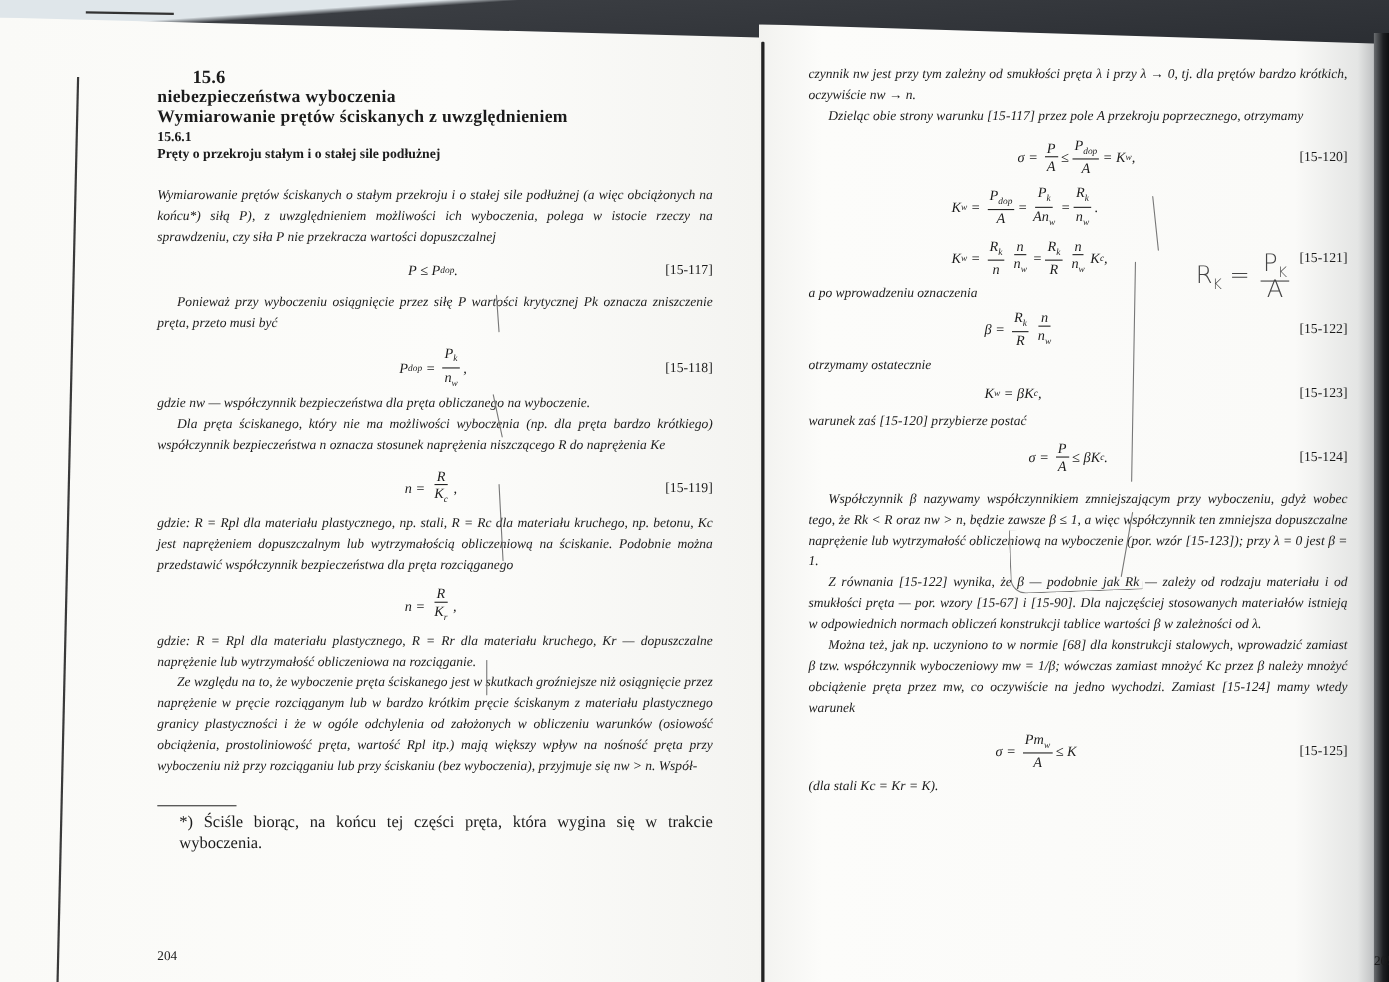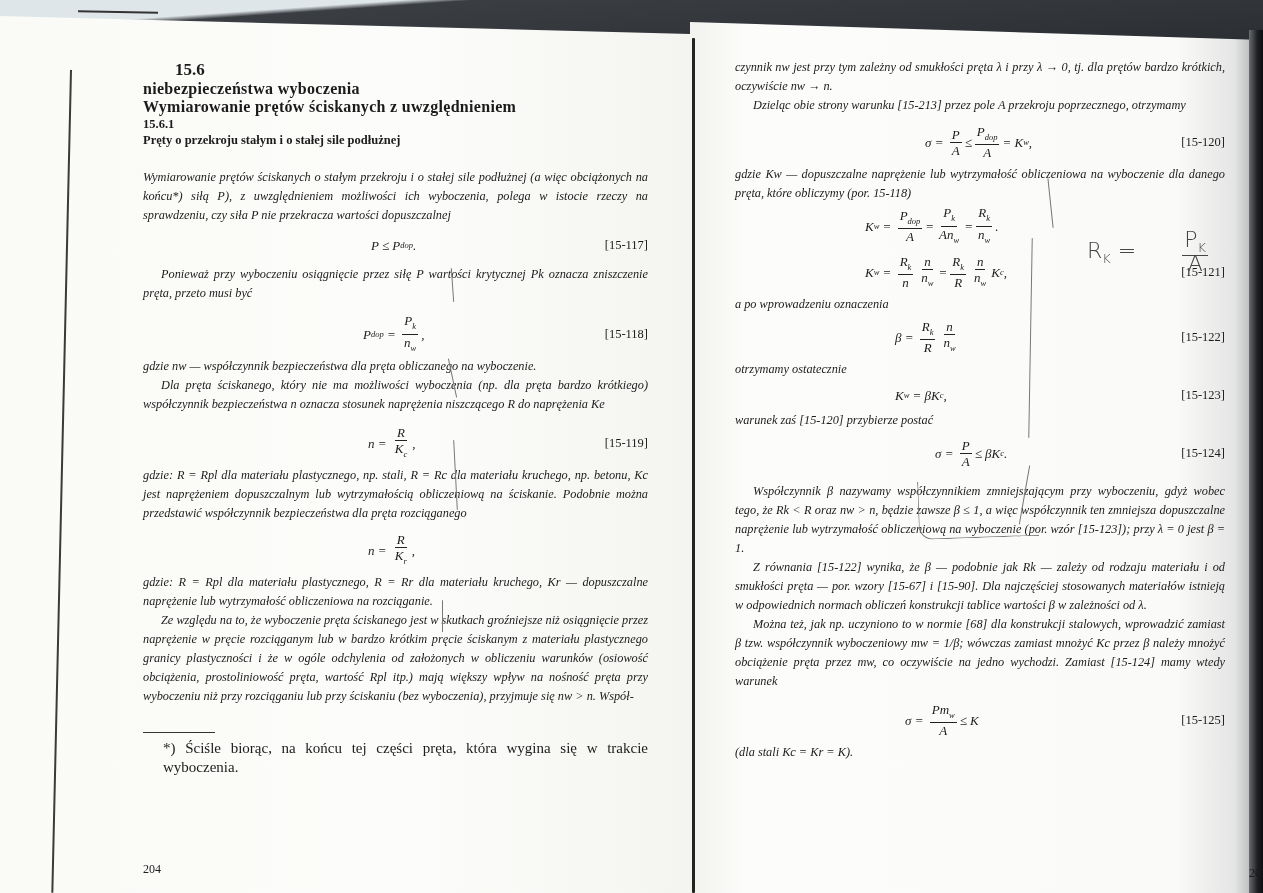--- a/index.html
+++ b/index.html
@@ -58,21 +58,21 @@
   .frac .n { border-bottom: 1px solid #222; padding: 0 2px; line-height: 15px; }
   .frac .d { line-height: 15px; padding: 0 2px; }
   sub { font-size: 8.5px; }
 
   .footnote-rule { width: 72px; height: 1px; background: #333; margin-top: 26px; }
   .footnote { font-size: 15px; margin-top: 6px; padding-left: 20px; }
   .page-num { font-size: 12px; text-align: center; }
   .page-num-left { position: absolute; left: 143px; top: 862px; }
   .page-num-right { position: absolute; left: 1249px; top: 866px; }
 
-  .pencil { position: absolute; font-family: "DejaVu Sans", sans-serif; color: #444; font-size: 22px; font-weight: 300; gap: 36px; }
+  .pencil { position: absolute; font-family: "DejaVu Sans", sans-serif; color: #444; font-size: 22px; font-weight: 300; }
   .pencil-note { left: 1087px; top: 232px; display: flex; align-items: center; }
   .pencil-note .frac .n { border-bottom: 1.5px solid #444; }
   .pencil-line { position: absolute; width: 1.4px; background: #777; border-radius: 1px; }
   .bracket-box {
     position: absolute; left: 918px; top: 480px; width: 120px; height: 58px;
     border: 1.3px solid #7a7a7a; border-top: none; border-right: none; border-radius: 0 0 0 14px;
     transform: rotate(-2deg);
   }
 </style>
 </head>
@@ -136,34 +136,33 @@
   <div class="footnote">*) Ściśle biorąc, na końcu tej części pręta, która wygina się w trakcie wyboczenia.</div>
 </div>
 <div class="page-num page-num-left">204</div>
 
 <div class="page page-right"></div>
 <div class="right-edge"></div>
 <div class="spine-line"></div>
 
 <div class="col col-right">
   <p>czynnik nw jest przy tym zależny od smukłości pręta λ i przy λ → 0, tj. dla prętów bardzo krótkich, oczywiście nw → n.</p>
-  <p class="indent">Dzieląc obie strony warunku [15-213] przez pole A przekroju poprzecznego, otrzymamy</p>
+  <p class="indent">Dzieląc obie strony warunku [15-117] przez pole A przekroju poprzecznego, otrzymamy</p>
 
   <div class="eq-row tall" style="margin-top:4px">
     <span class="eq" style="left:190px">σ&nbsp;=&nbsp;<span class="frac">
           <span class="n">P</span>
           <span class="d">A</span>
         </span>≤<span class="frac">
           <span class="n">P<sub>dop</sub></span>
           <span class="d">A</span>
         </span>=&nbsp;K<sub>w</sub>,</span>
     <span class="eq-num">[15-120]</span>
   </div>
 
-  <p>gdzie Kw — dopuszczalne naprężenie lub wytrzymałość obliczeniowa na wyboczenie dla danego pręta, które obliczymy (por. 15-118)</p>
 
   <div class="eq-row tall">
     <span class="eq" style="left:130px">K<sub>w</sub>&nbsp;=&nbsp;<span class="frac">
           <span class="n">P<sub>dop</sub></span>
           <span class="d">A</span>
         </span>=<span class="frac">
           <span class="n">P<sub>k</sub></span>
           <span class="d">An<sub>w</sub></span>
         </span>=<span class="frac">
           <span class="n">R<sub>k</sub></span>

